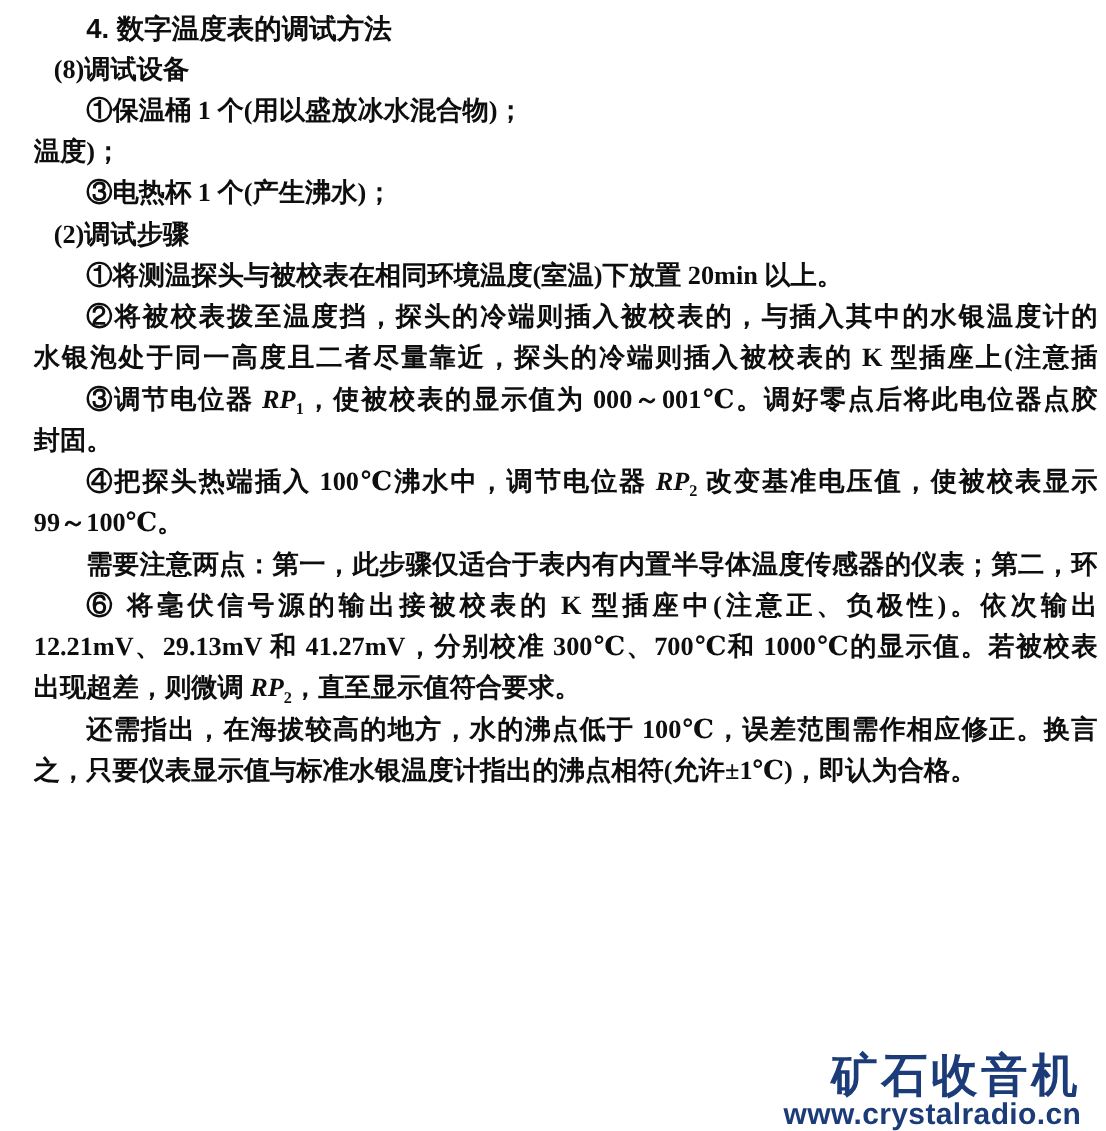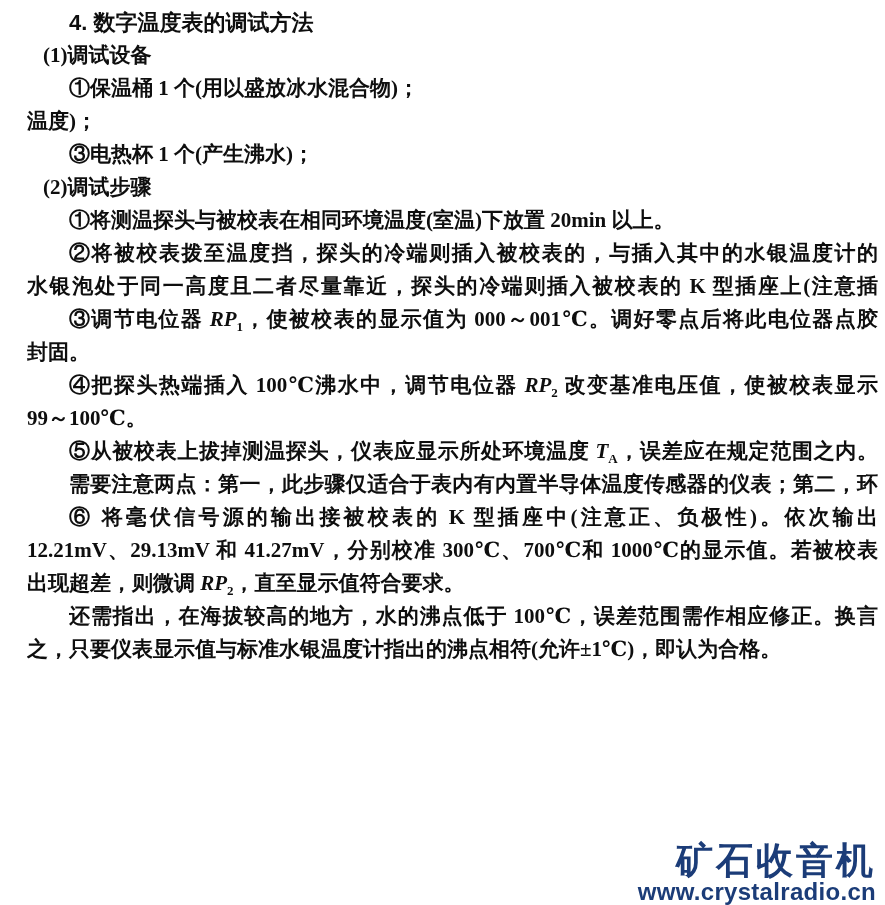--- a/index.html
+++ b/index.html
@@ -38,21 +38,21 @@
   .line sub{
     font-size:13px;
     line-height:0;
     vertical-align:baseline;
     position:relative;
     top:5px;
   }
   .line i{font-style:italic;}
   .watermark{
     position:absolute;
-    right:9px;bottom:2px;
+    right:20px;bottom:2px;
     text-align:right;
     font-family:"Liberation Sans","DejaVu Sans",sans-serif;
   }
   .logo-text{
     font-size:37px;
     font-weight:800;
     letter-spacing:3px;
     line-height:40px;
   }
   .logo-url{
@@ -63,33 +63,32 @@
   }
 </style>
 </head>
 <body>
 
 <div class="page" style="color: rgb(14, 14, 14); background: rgb(255, 255, 255);">
 
   <div class="text-block">
 
   <div class="line indent-para heading">4. 数字温度表的调试方法</div>
-      <div class="line indent-small">(1)调试设备</div>
+      <div class="line indent-small">(8)调试设备</div>
       <div class="line indent-para">①保温桶 1 个(用以盛放冰水混合物)；</div>
       <div class="line">温度)；</div>
       <div class="line indent-para">③电热杯 1 个(产生沸水)；</div>
       <div class="line indent-small">(2)调试步骤</div>
       <div class="line indent-para">①将测温探头与被校表在相同环境温度(室温)下放置 20min 以上。</div>
       <div class="line indent-para justify">②将被校表拨至温度挡，探头的冷端则插入被校表的，与插入其中的水银温度计的</div>
       <div class="line justify">水银泡处于同一高度且二者尽量靠近，探头的冷端则插入被校表的 K 型插座上(注意插</div>
       <div class="line indent-para justify">③调节电位器 <i>RP</i><sub>1</sub>，使被校表的显示值为 000～001℃。调好零点后将此电位器点胶</div>
       <div class="line">封固。</div>
       <div class="line indent-para justify">④把探头热端插入 100℃沸水中，调节电位器 <i>RP</i><sub>2</sub> 改变基准电压值，使被校表显示</div>
       <div class="line">99～100℃。</div>
-      <div class="line indent-para justify">⑤从被校表上拔掉测温探头，仪表应显示所处环境温度 <i>T</i><sub>A</sub>，误差应在规定范围之内。</div>
       <div class="line indent-para justify">需要注意两点：第一，此步骤仅适合于表内有内置半导体温度传感器的仪表；第二，环</div>
       <div class="line indent-para justify">⑥ 将毫伏信号源的输出接被校表的 K 型插座中(注意正、负极性)。依次输出</div>
       <div class="line justify">12.21mV、29.13mV 和 41.27mV，分别校准 300℃、700℃和 1000℃的显示值。若被校表</div>
       <div class="line">出现超差，则微调 <i>RP</i><sub>2</sub>，直至显示值符合要求。</div>
       <div class="line indent-para justify">还需指出，在海拔较高的地方，水的沸点低于 100℃，误差范围需作相应修正。换言</div>
       <div class="line">之，只要仪表显示值与标准水银温度计指出的沸点相符(允许±1℃)，即认为合格。</div>
     </div>
 
   <div class="watermark" style="color: rgb(27, 60, 120);">
     <div class="logo-text">矿石收音机</div>

